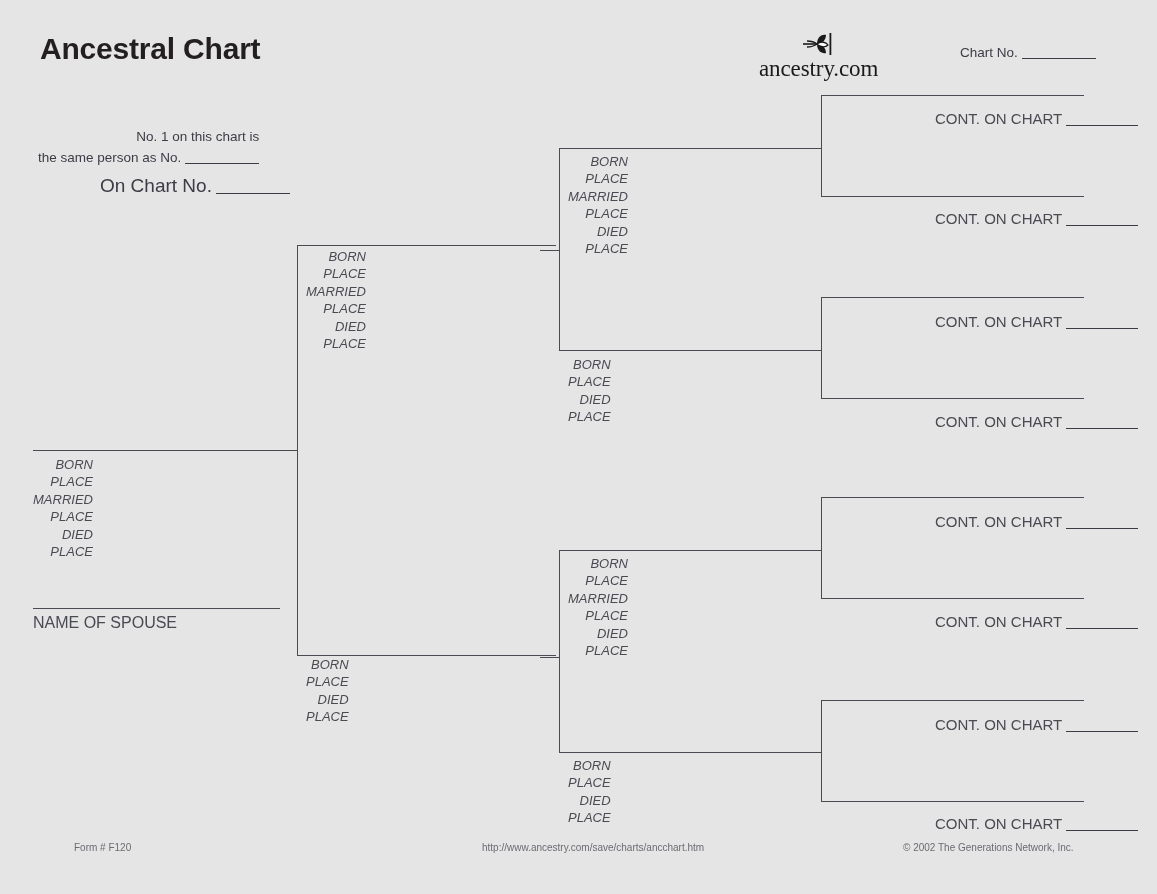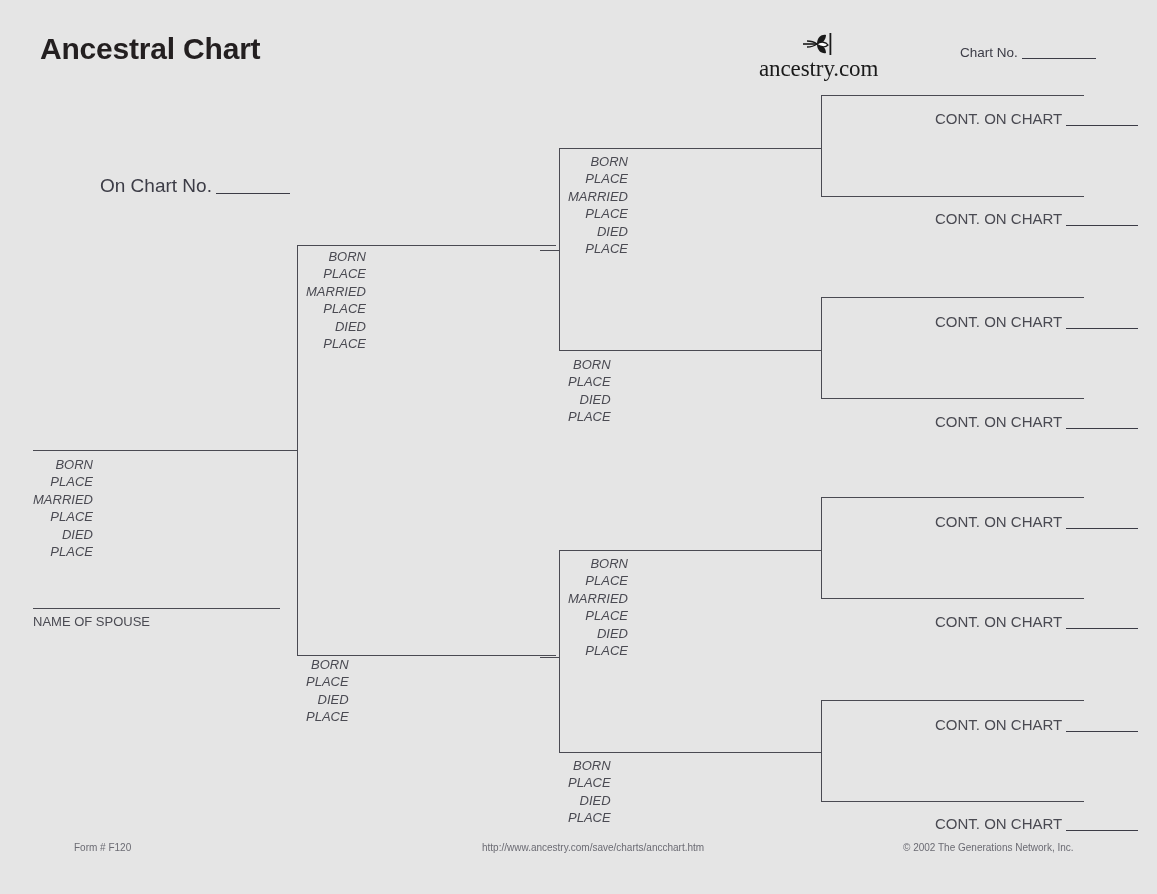--- a/index.html
+++ b/index.html
@@ -90,21 +90,21 @@
     position:absolute;
     font-size:13px;
     line-height:17.4px;
     color:#4a4a52;
     white-space:nowrap;
   }
   .fieldlist div{height:17.4px;font-style:italic;}
 
   .caption{
     position:absolute;
-    font-size:13px;
+    font-size:16px;
     color:#4a4a52;
     white-space:nowrap;
   }
 
   .cont-label{
     position:absolute;
     font-size:15px;
     color:#4a4a52;
     white-space:nowrap;
   }
@@ -142,20 +142,26 @@
         <rect x="28.5" y="1" width="1.8" height="22" fill="#1a1a1a"></rect>
       </svg>
     </span>
     <span id="brand-text">ancestry.com</span>
   </div>
 
   <div id="chart-no">
     <span>Chart No.</span><span class="blank-rule"></span>
   </div>
 
+  <div id="same-person-note">
+    <div>No. 1 on this chart is</div>
+    <div>
+      <span>the same person as No.</span><span class="blank-rule"></span>
+    </div>
+  </div>
 
   <div id="on-chart-no">
     <span>On Chart No.</span><span class="blank-rule"></span>
   </div>
 
   <div>
     <div class="hline" style="left:33px; top:450px; width:264px;"></div>
     <div class="fieldlist" style="left:33px; top:456px;">
       <div>BORN</div>
       <div>PLACE</div>

